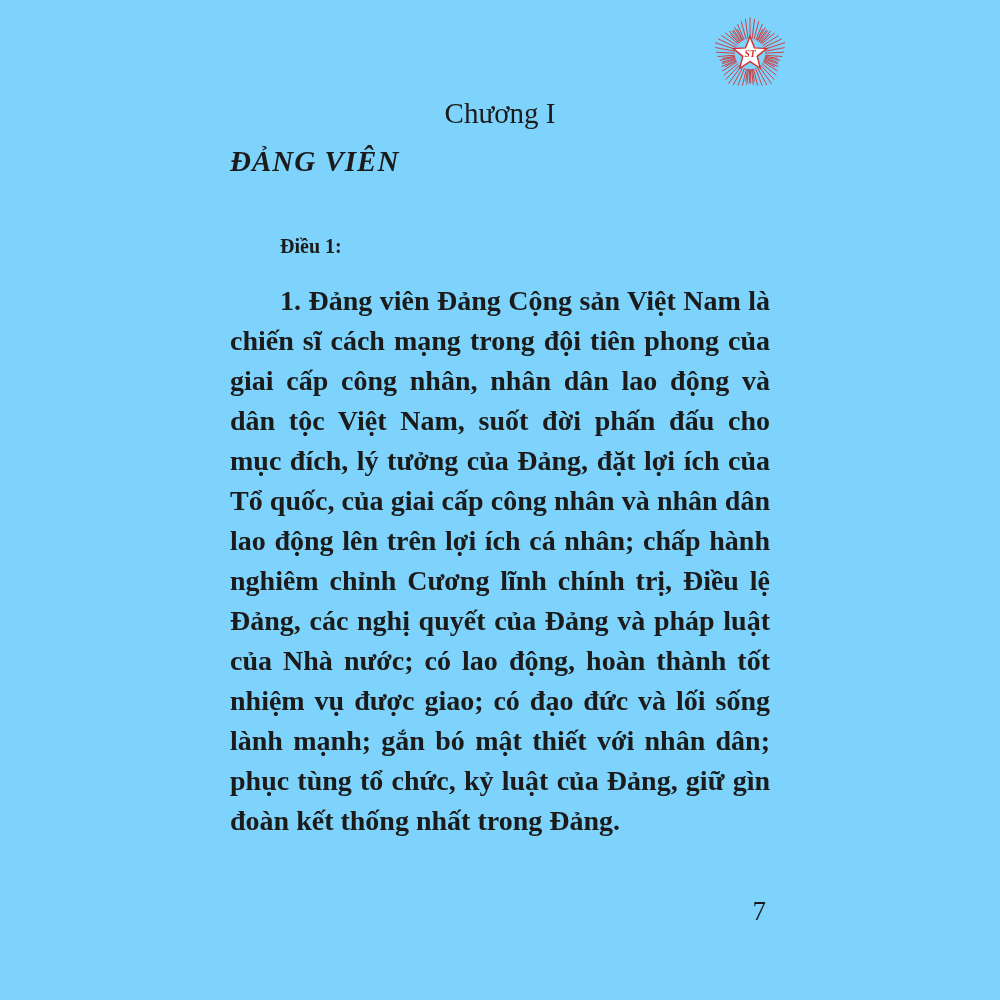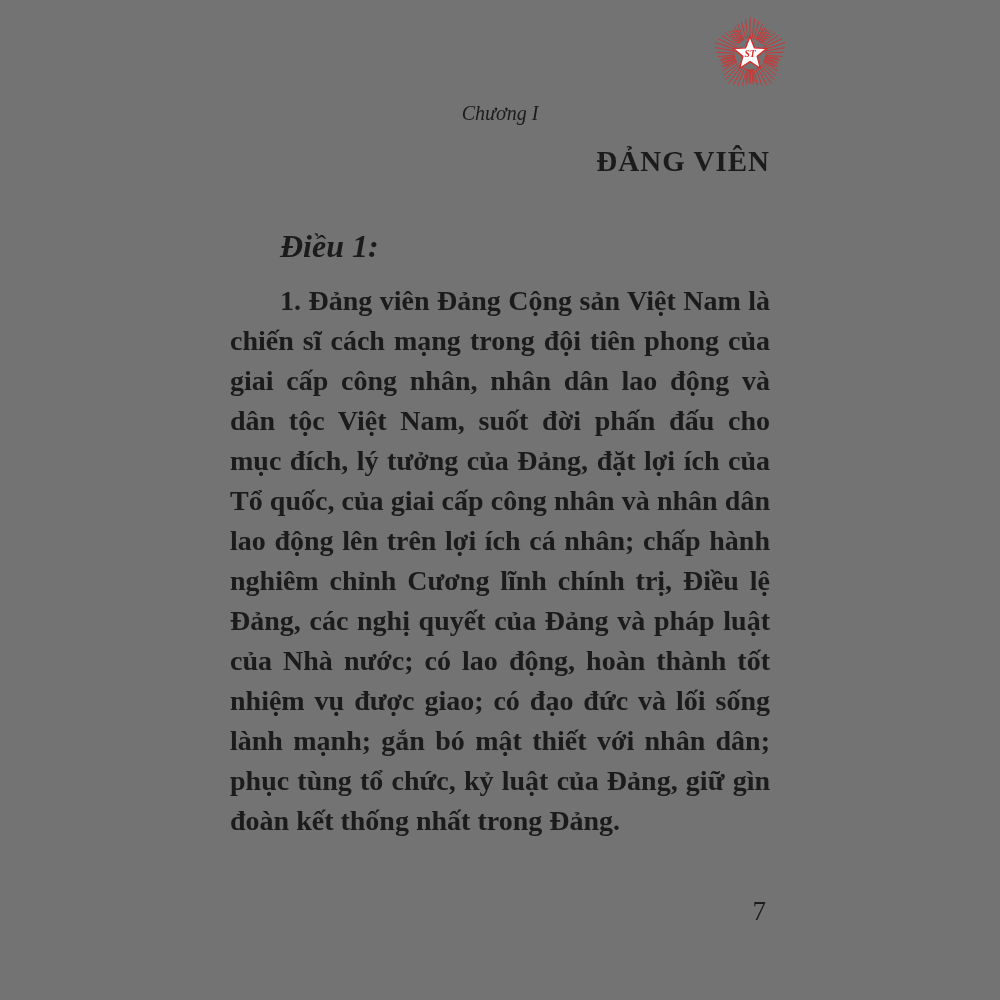--- a/index.html
+++ b/index.html
@@ -4,21 +4,21 @@
 <style>
   html, body {
     margin: 0;
     padding: 0;
     background: #ffffff;
   }
   .page {
     position: relative;
     width: 1000px;
     height: 1000px;
-    background: #737373;
+    background: #7dd3fc;
     font-family: "Liberation Serif", "DejaVu Serif", serif;
     color: #1b1b1b;
     overflow: hidden;
   }
   .logo {
     position: absolute;
     left: 710px;
     top: 14px;
     width: 80px;
     height: 80px;
@@ -31,39 +31,38 @@
     font-size: 12px;
   }
   .content {
     position: absolute;
     left: 230px;
     top: 96px;
     width: 540px;
   }
   .chapter-label {
     text-align: center;
-    font-style: italic;
-    font-size: 20px;
+    font-size: 29px;
     line-height: 34px;
   }
   .chapter-title {
-    text-align: right;
+    text-align: left;
     font-weight: bold;
     font-size: 29px;
     line-height: 34px;
     margin-top: 14px;
     letter-spacing: 1px;
+    font-style: italic;
   }
   .article-heading {
     font-weight: bold;
-    font-size: 32px;
+    font-size: 20px;
     line-height: 36px;
     margin-top: 50px;
     padding-left: 50px;
-    font-style: italic;
   }
   .paragraph {
     margin-top: 17px;
     font-size: 28px;
     line-height: 40px;
     text-align: justify;
     text-indent: 50px;
     font-weight: bold;
   }
   .page-number {

